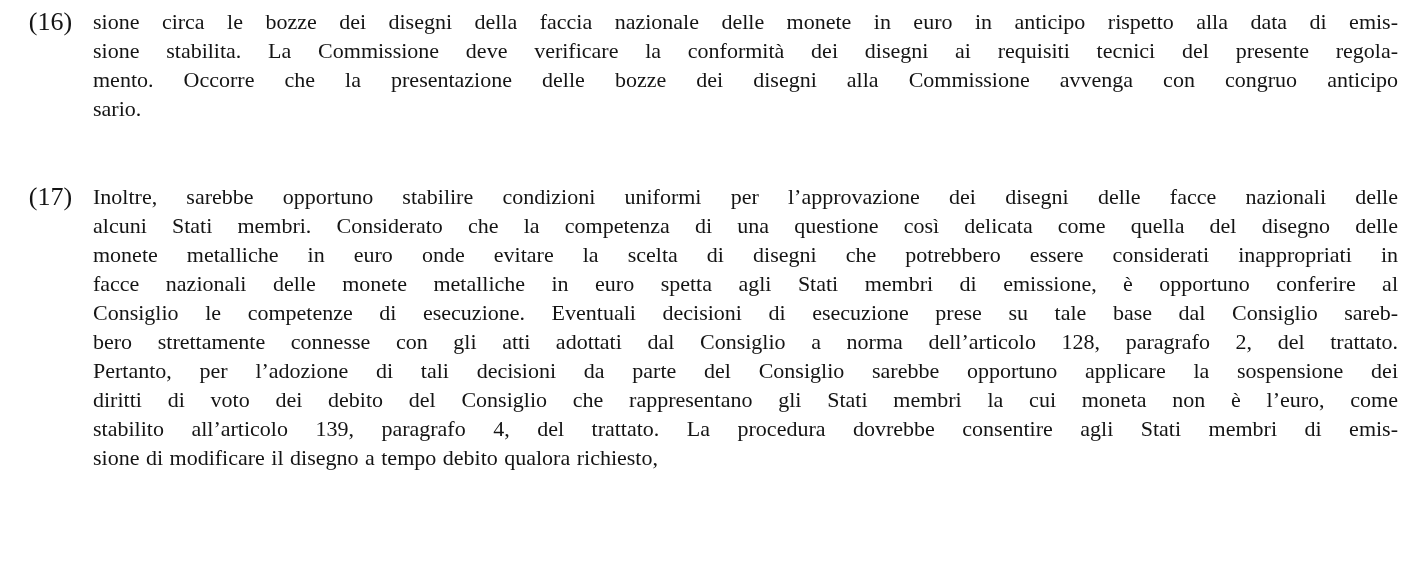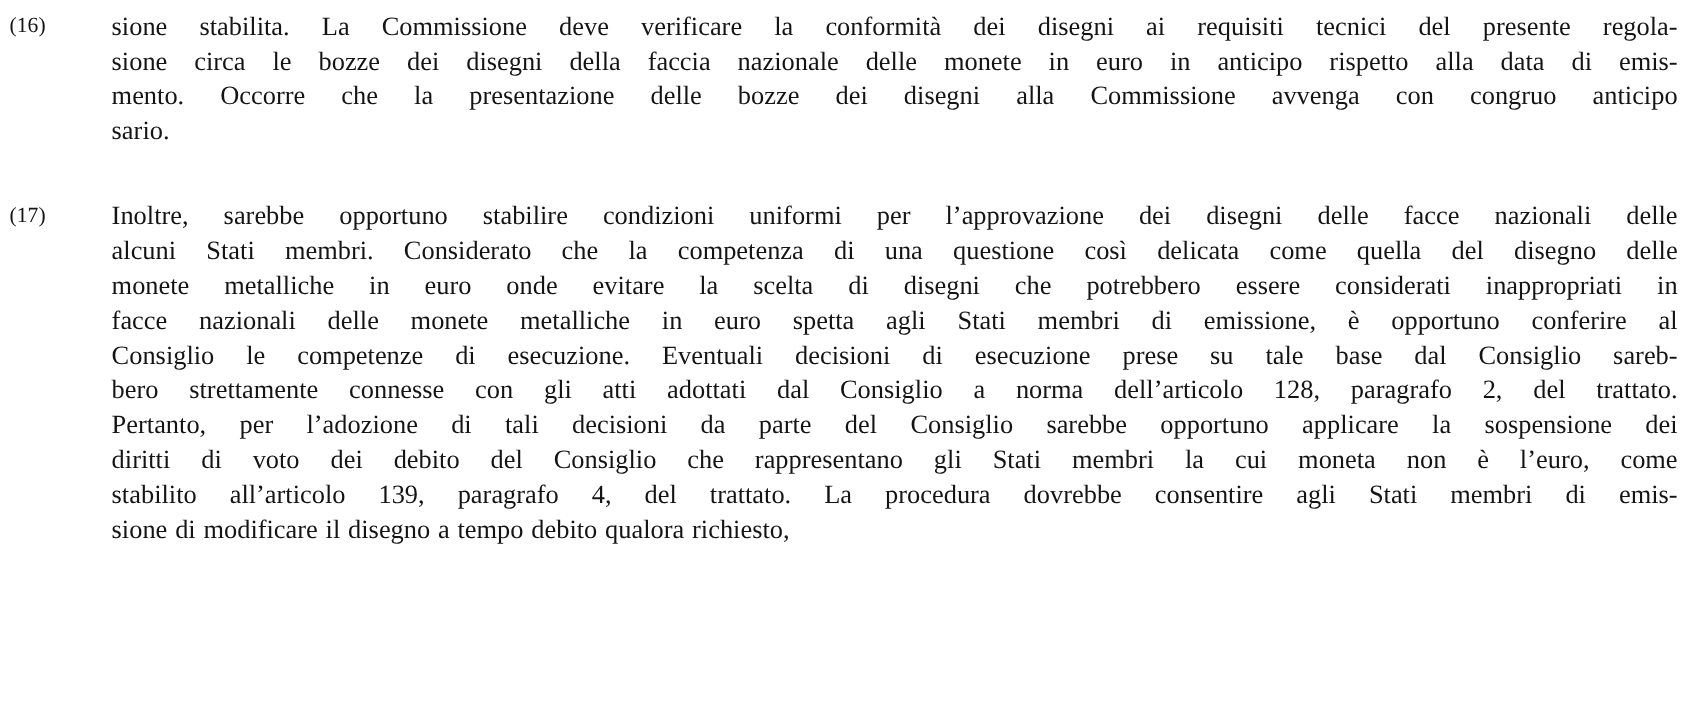--- a/index.html
+++ b/index.html
@@ -19,28 +19,28 @@
     width: 1406px;
     height: 585px;
     padding: 7px 8px 0 8px;
   }
   .recital {
     display: flex;
     flex-direction: row;
     align-items: flex-start;
   }
   .recital + .recital {
-    margin-top: 42px;
+    margin-top: 59px;
   }
   .recital-number {
     flex: 0 0 85px;
     width: 85px;
-    font-size: 18px;
+    font-size: 26px;
     line-height: 29px;
-    text-align: left;
+    text-align: center;
   }
   .recital-text {
     flex: 1 1 auto;
     min-width: 0;
   }
   .text-line {
     font-size: 22px;
     line-height: 29px;
     text-align: justify;
     text-align-last: justify;
@@ -52,22 +52,22 @@
   }
 </style>
 </head>
 <body>
 
 <div class="page">
 
   <div class="recital">
     <div class="recital-number">(16)</div>
     <div class="recital-text">
+        <div class="text-line">sione circa le bozze dei disegni della faccia nazionale delle monete in euro in anticipo rispetto alla data di emis-</div>
         <div class="text-line">sione stabilita. La Commissione deve verificare la conformità dei disegni ai requisiti tecnici del presente regola-</div>
-        <div class="text-line">sione circa le bozze dei disegni della faccia nazionale delle monete in euro in anticipo rispetto alla data di emis-</div>
         <div class="text-line">mento. Occorre che la presentazione delle bozze dei disegni alla Commissione avvenga con congruo anticipo</div>
         <div class="text-line last-line">sario.</div>
       </div>
   </div>
 
   <div class="recital">
     <div class="recital-number">(17)</div>
     <div class="recital-text">
         <div class="text-line">Inoltre, sarebbe opportuno stabilire condizioni uniformi per l’approvazione dei disegni delle facce nazionali delle</div>
         <div class="text-line">alcuni Stati membri. Considerato che la competenza di una questione così delicata come quella del disegno delle</div>

